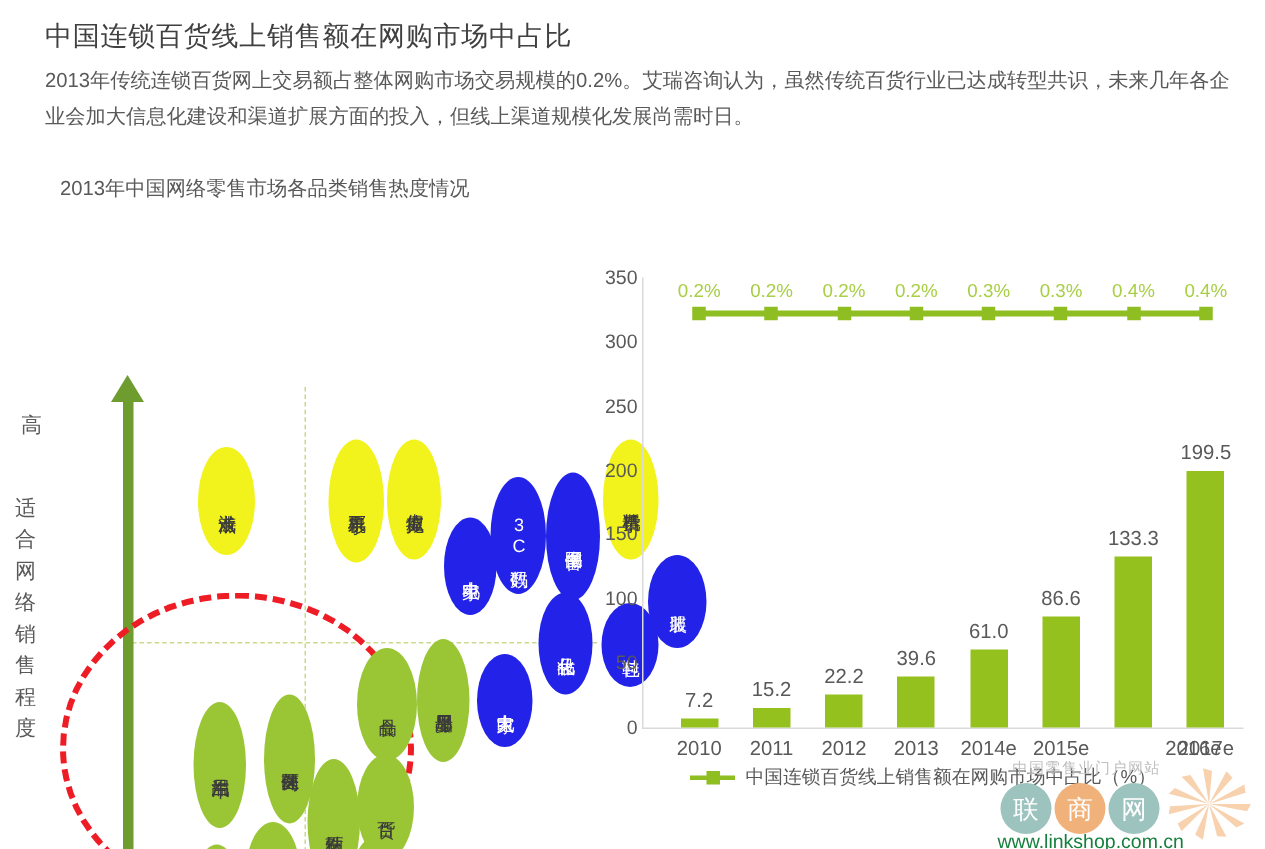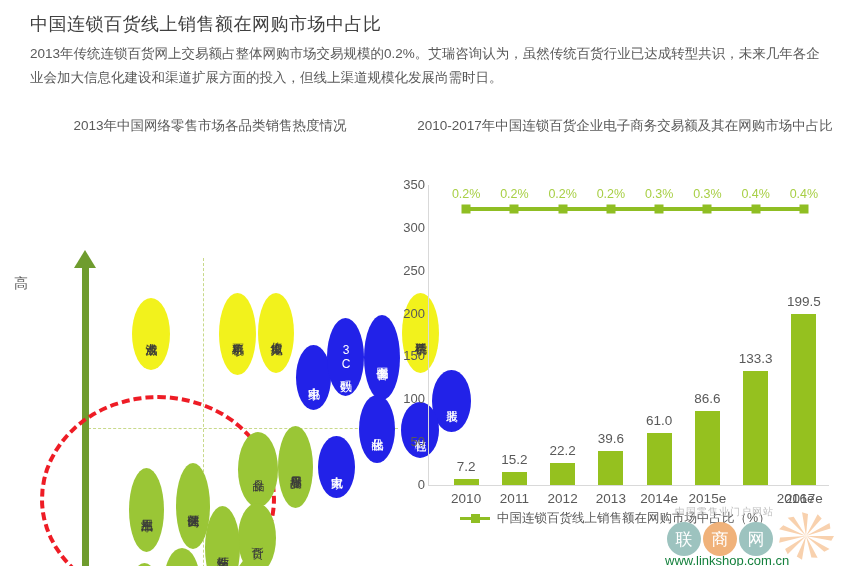--- a/index.html
+++ b/index.html
@@ -6,21 +6,21 @@
   body{width:843px;height:566px;position:relative;overflow:hidden;
        font-family:"Liberation Sans","DejaVu Sans",sans-serif;color:#595959;}
 
   
   #page-title{position:absolute;left:30px;top:12px;font-size:18px;color:#404040;
               letter-spacing:.5px;white-space:nowrap;}
   #page-subtitle{position:absolute;left:30px;top:42px;width:790px;font-size:13.5px;
                  line-height:24px;color:#595959;}
 
   
-  .ttl{position:absolute;font-size:13.5px;color:#595959;text-align:center;line-height:19px;}
+  .ttl{position:absolute;font-size:13.5px;color:#595959;line-height:19px;}
 
   
   #left-panel{position:absolute;left:0;top:110px;width:400px;height:456px;}
   #left-chart-title{left:40px;top:6px;width:340px;}
 
   .axis-arrow{position:absolute;background:#6f9c2e;}
   #y-axis-line{left:82px;top:155px;width:7px;height:345px;}
   #y-axis-head{position:absolute;left:74px;top:140px;width:0;height:0;
                border-left:11px solid transparent;border-right:11px solid transparent;
                border-bottom:18px solid #6f9c2e;}
@@ -102,20 +102,21 @@
   <div class="ttl" id="left-chart-title">2013年中国网络零售市场各品类销售热度情况</div>
 
   <div class="gridline-v"></div>
   <div class="gridline-h"></div>
 
   <div class="axis-arrow" id="y-axis-line"></div>
   <div id="y-axis-head"></div>
 
   <div class="ax-lbl" id="y-high">高</div>
 
+  <div id="y-axis-caption">适合网络销售程度</div>
 
   <div id="red-ellipse"></div>
 
   <div id="bubbles-layer">
       <div class="bubble b-yellow" style="left: 132px; top: 188px; width: 38px; height: 72px;">
         <span>游戏点卡</span>
       </div>
       <div class="bubble b-yellow" style="left: 219px; top: 183px; width: 37px; height: 82px;">
         <span>手机彩票</span>
       </div>
@@ -172,21 +173,20 @@
       </div>
       <div class="bubble b-green" style="left: 127px; top: 453px; width: 35px; height: 84px;">
         <span>办公用品</span>
       </div>
     </div>
 
 </div>
 
 <div id="right-panel">
 
-  <div class="ttl" id="right-chart-title">2010-2017年中国连锁百货企业电子商务交易额及其在网购市场中占比</div>
 
   <div id="plot">
     <div id="plot-frame"></div>
     <svg id="line-svg" viewBox="0 0 400 300" preserveAspectRatio="none">
         <polyline points="38.125,24 86.375,24 134.625,24 182.875,24 231.125,24 279.375,24 327.625,24 375.875,24" fill="none" stroke="#8fbe23" stroke-width="4"></polyline>
       </svg>
   <div class="ytick" style="top: 0px;">350</div>
       <div class="ytick" style="top: 42.8571px;">300</div>
       <div class="ytick" style="top: 85.7143px;">250</div>
       <div class="ytick" style="top: 128.571px;">200</div>

